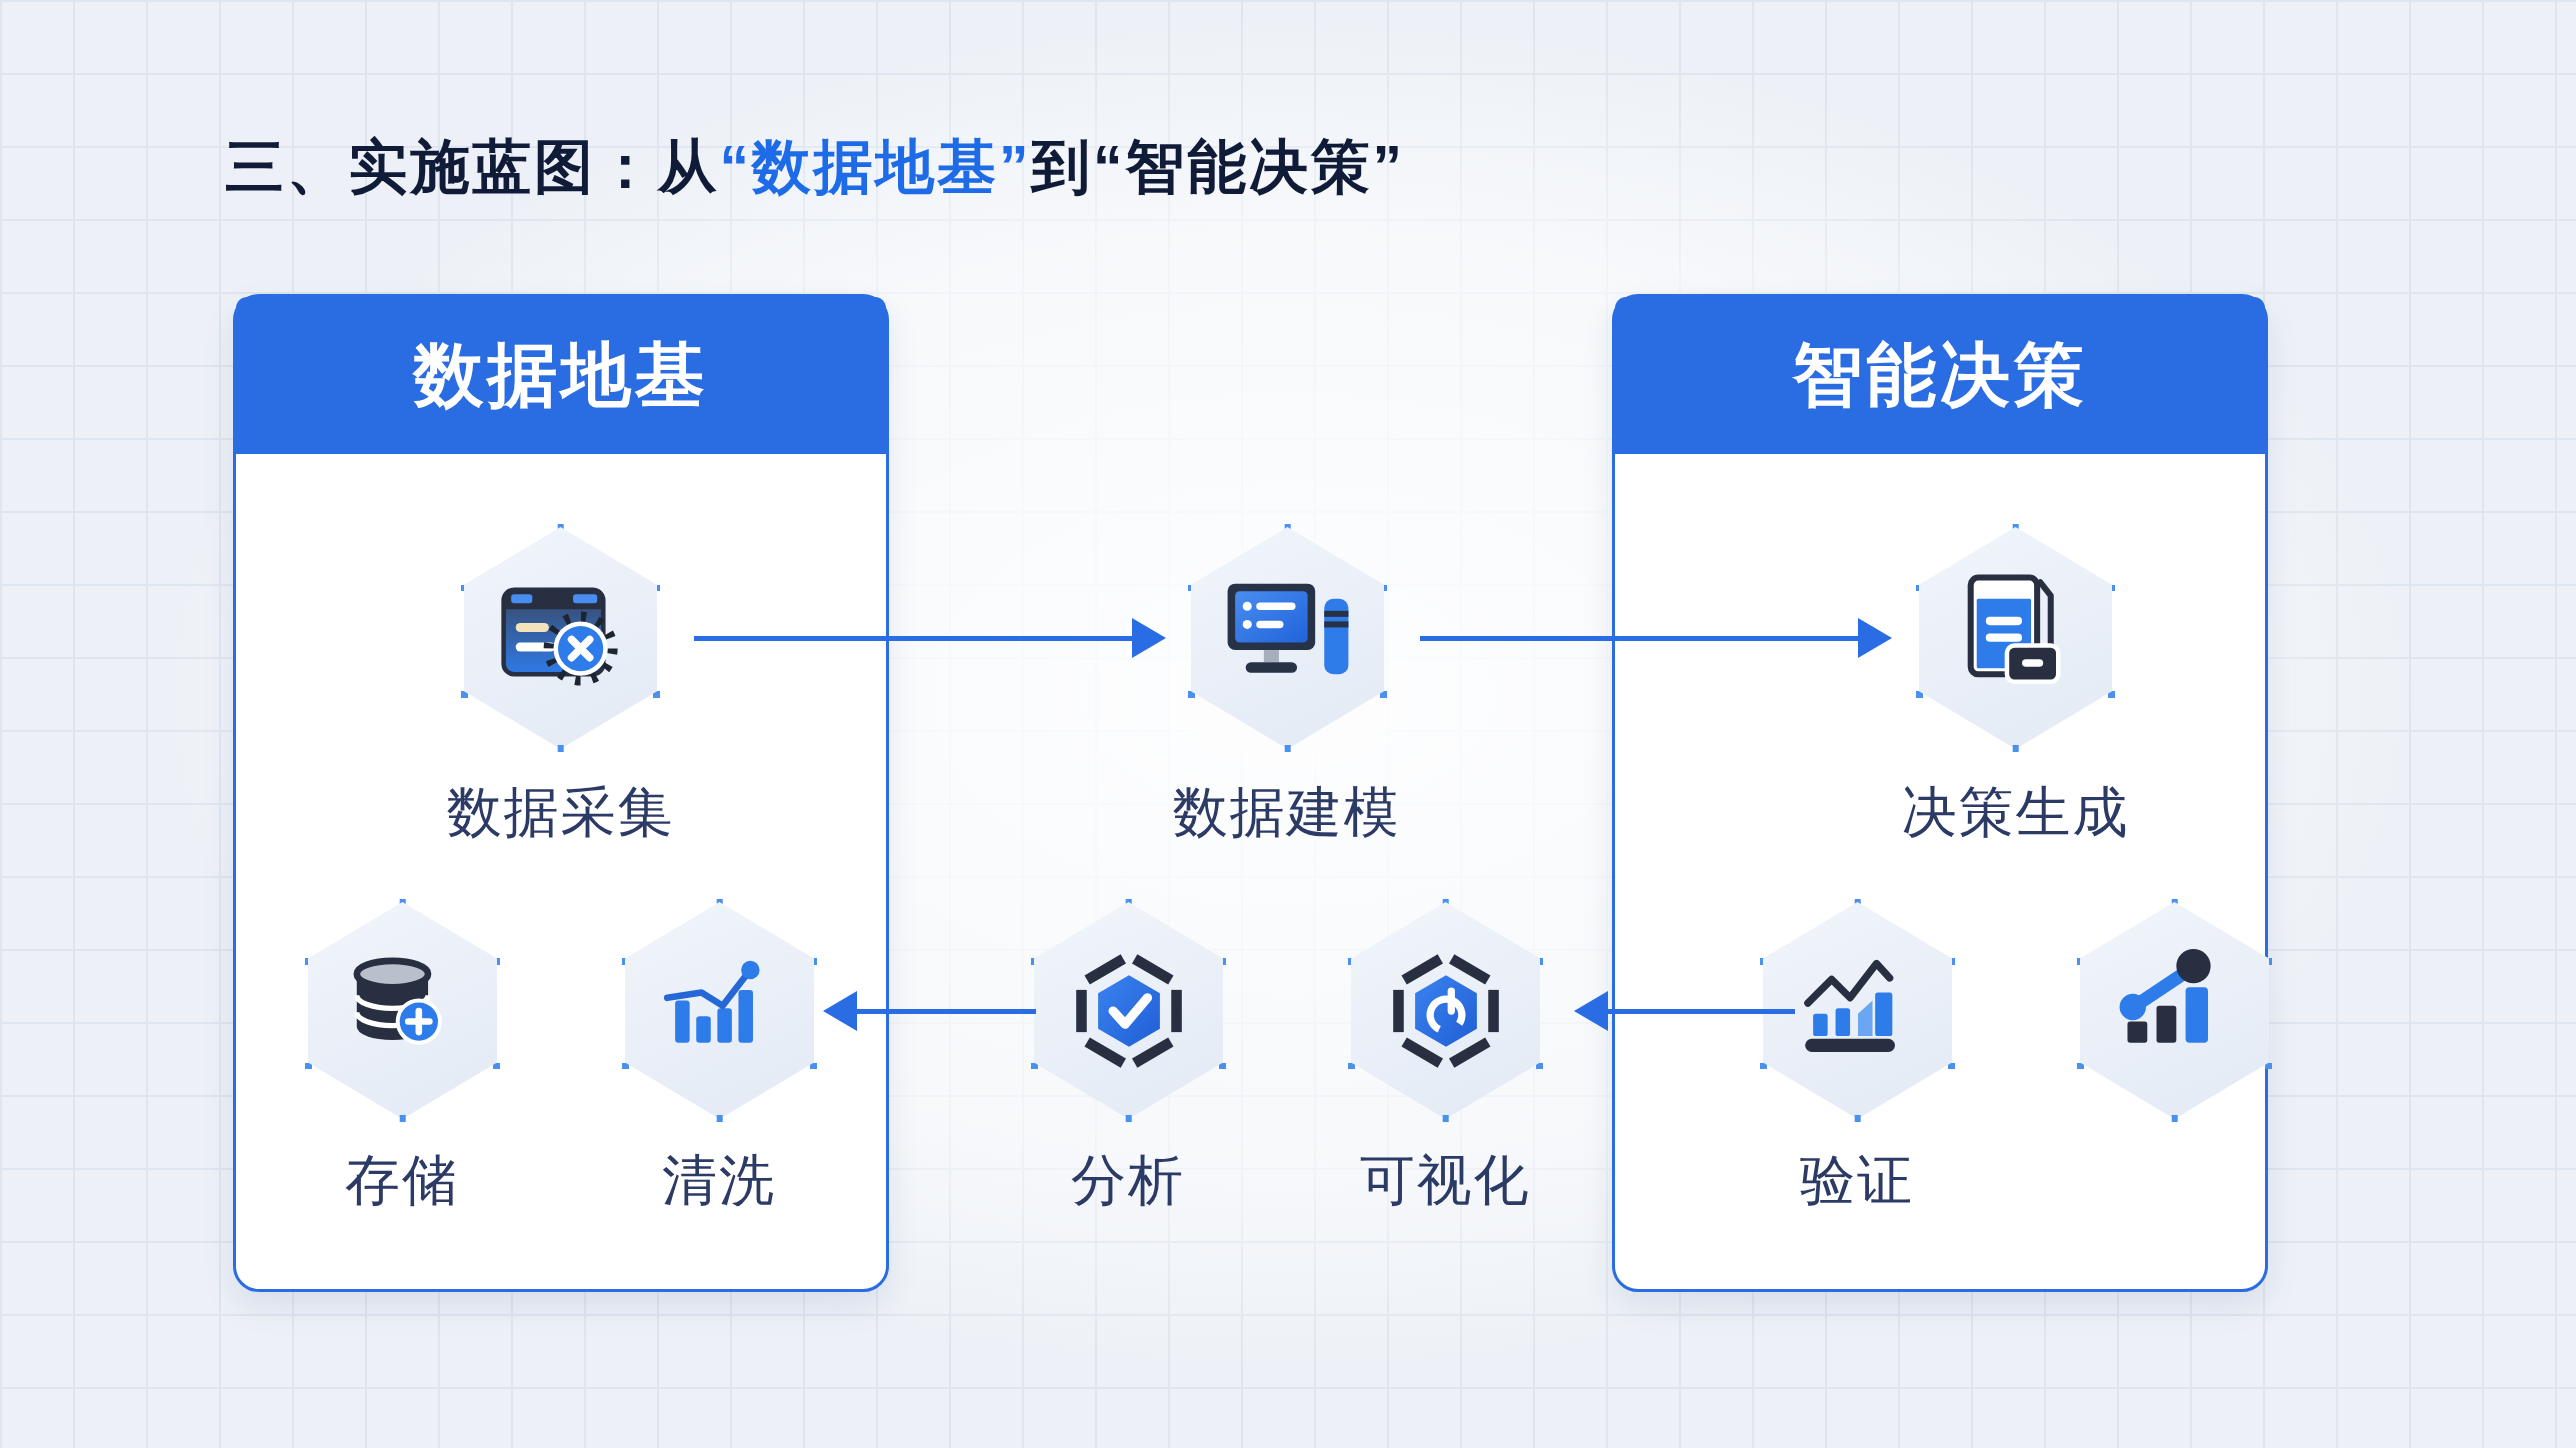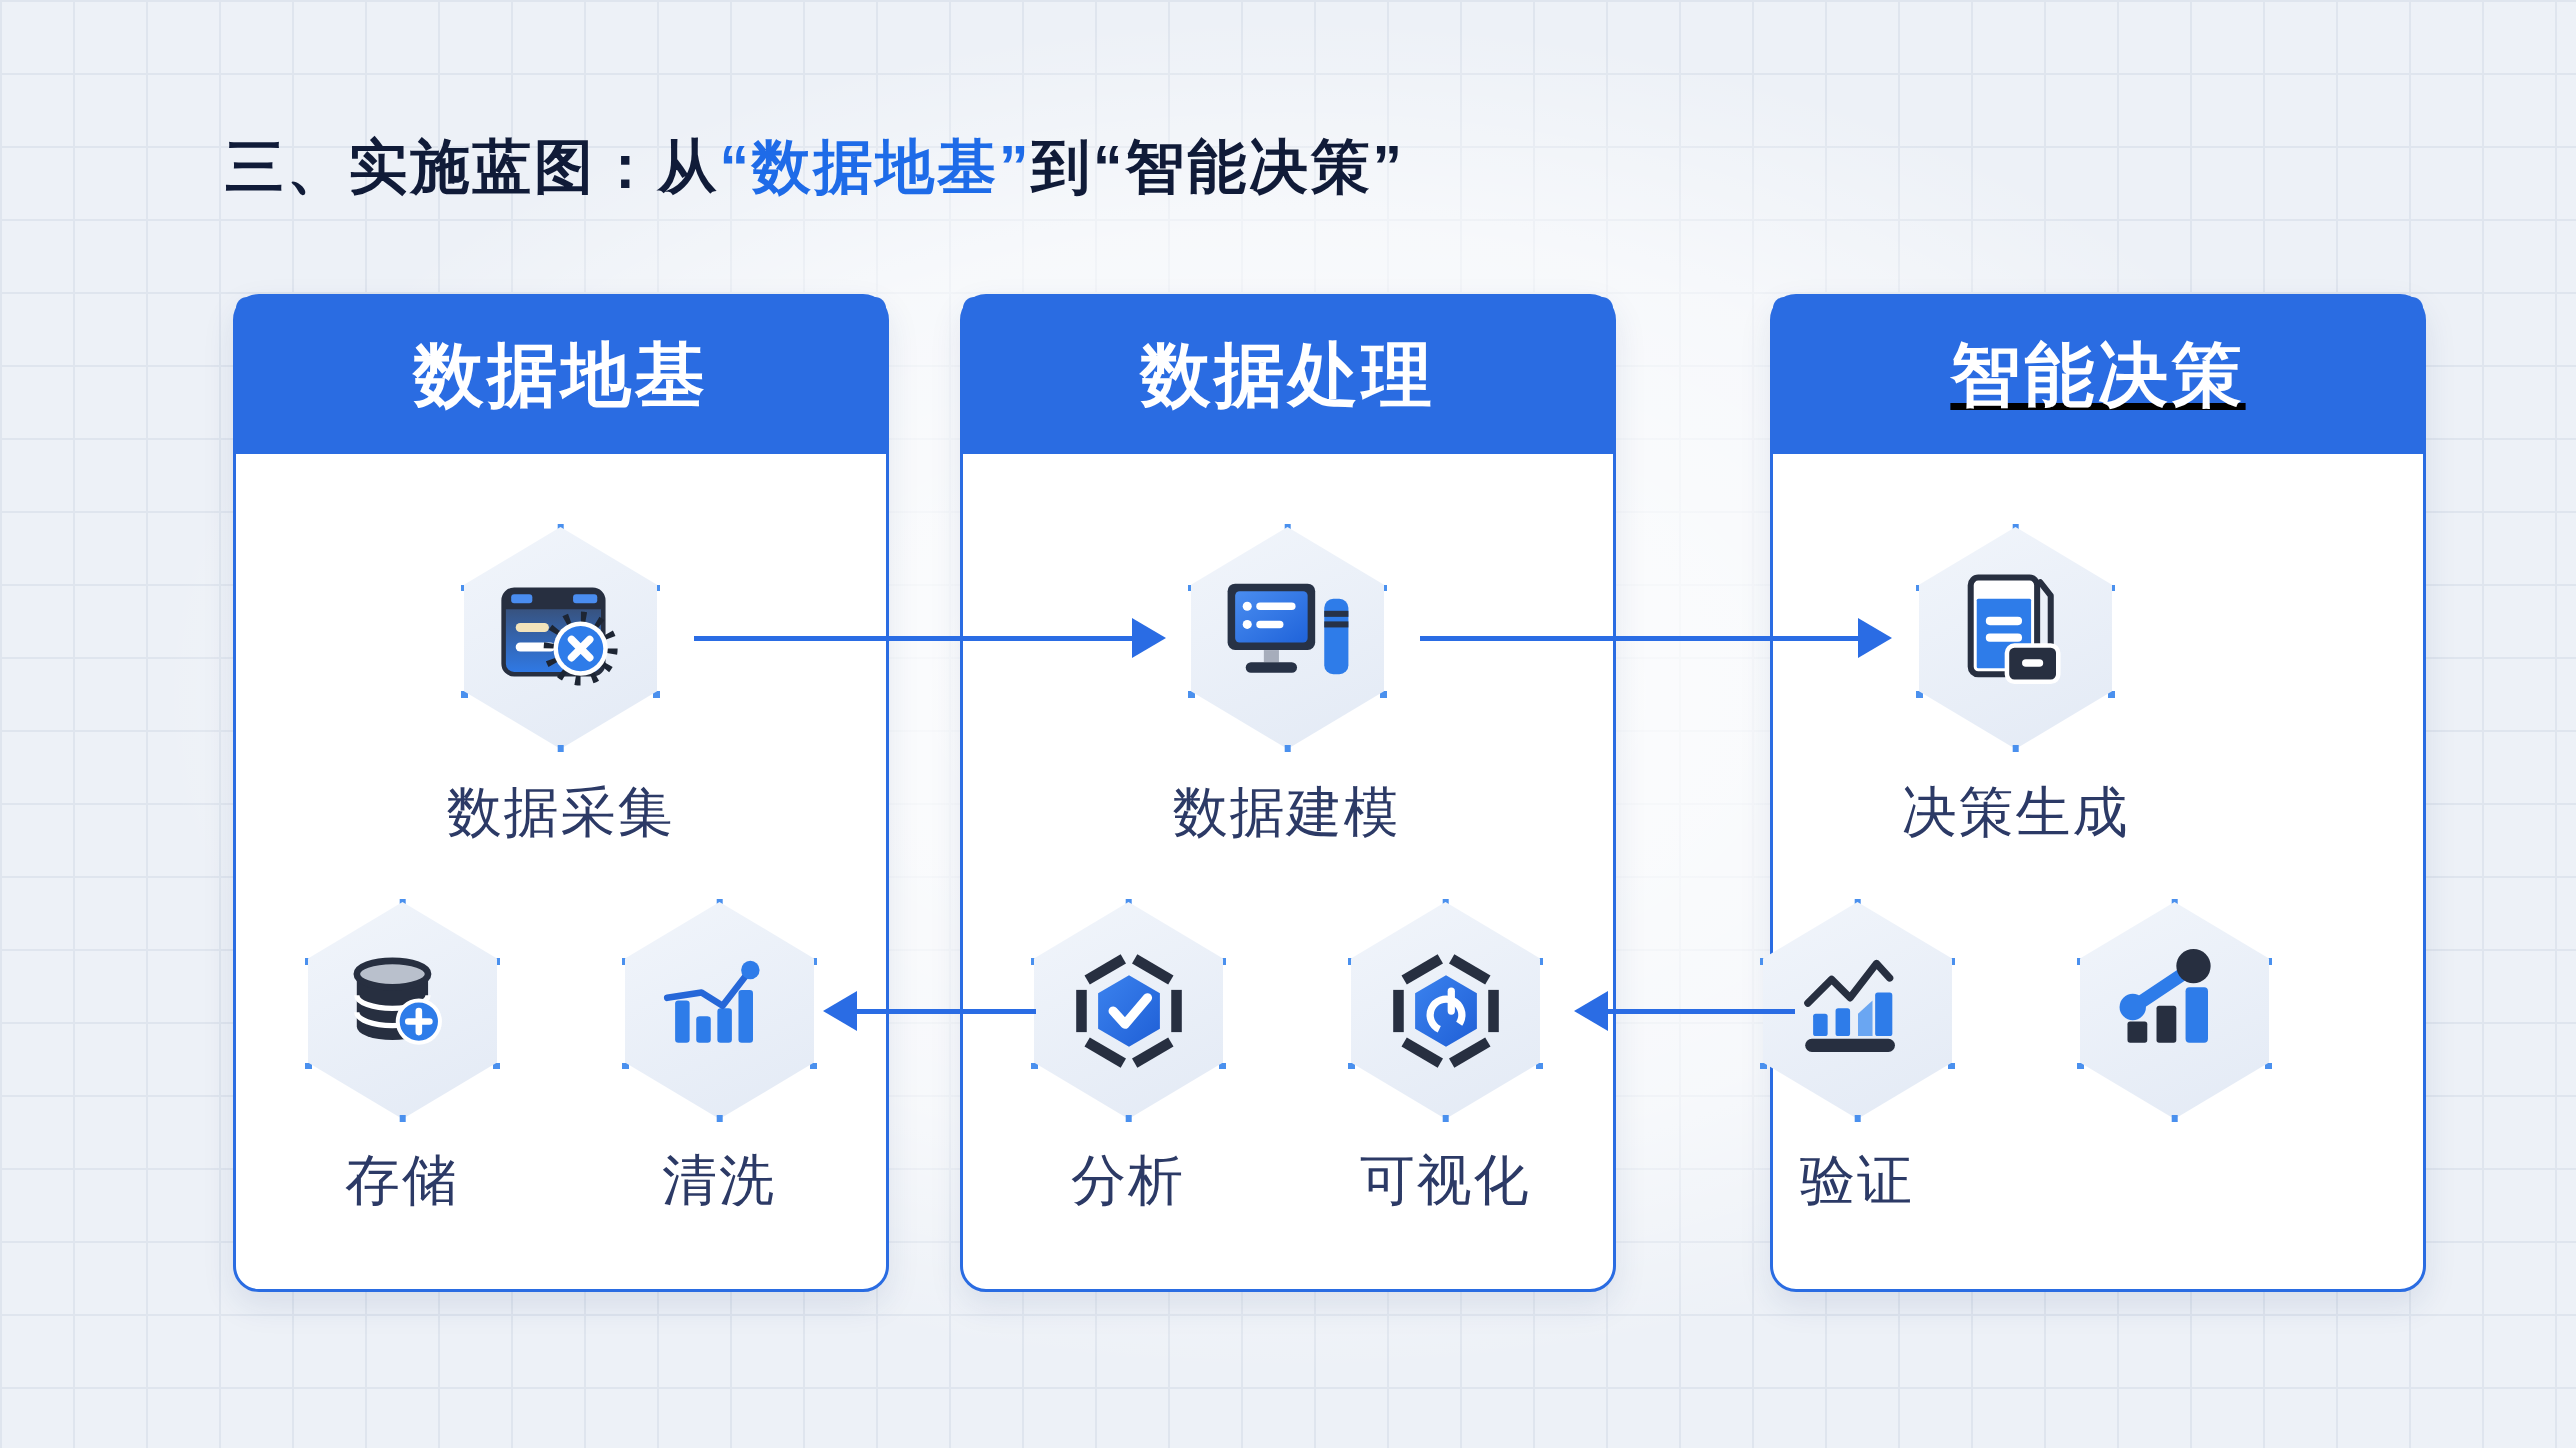--- a/index.html
+++ b/index.html
@@ -23,21 +23,21 @@
   }
   .title .t-blue{color:#1e6be8;}
   .card{
     position:absolute;top:294px;width:656px;height:998px;
     background:#ffffff;border:3.8px solid #2a6ce2;border-radius:26px;
     box-shadow:0 13.2px 32px rgba(30,60,120,.10);
     box-sizing:border-box;
   }
   .card.c1{left:233px;}
   .card.c2{left:960px;}
-  .card.c3{left:1770px;text-decoration:underline;}
+  .card.c3{left:1612px;}
   .card-header{
     height:157px;background:#2a6ce2;border-radius:11.3px 11.3px 0 0;
     display:flex;align-items:center;justify-content:center;
     color:#ffffff;font-size:70px;font-weight:700;letter-spacing:3.8px;
   }
   .hex{position:absolute;}
   .hex .hex-bg{
     position:absolute;inset:0;
     clip-path:polygon(50% 0,100% 26%,100% 74%,50% 100%,0 74%,0 26%);
     background:linear-gradient(155deg,#f1f5fb 0%,#e3eaf5 100%);
@@ -96,23 +96,20 @@
 <div class="stage">
 
   <div class="title">
     <span>三、实施蓝图：从</span><span class="t-blue">“数据地基”</span><span>到</span><span>“智能决策”</span>
   </div>
 
   <div class="card c1">
     <div class="card-header">数据地基</div>
   </div>
 
-  <div class="card c2">
-    <div class="card-header">数据处理</div>
-  </div>
 
   <div class="card c3">
     <div class="card-header">智能决策</div>
   </div>
 
   <div class="hex r1" style="left:464px;top:527px">
     <span class="sideL"></span><span class="sideR"></span>
     <div class="hex-bg"></div>
     <svg width="151" height="151" viewBox="0 0 100 100">
       <rect x="12" y="18" width="66" height="56" rx="7" fill="url(#g-win)" stroke="#272f40" stroke-width="3"></rect>

